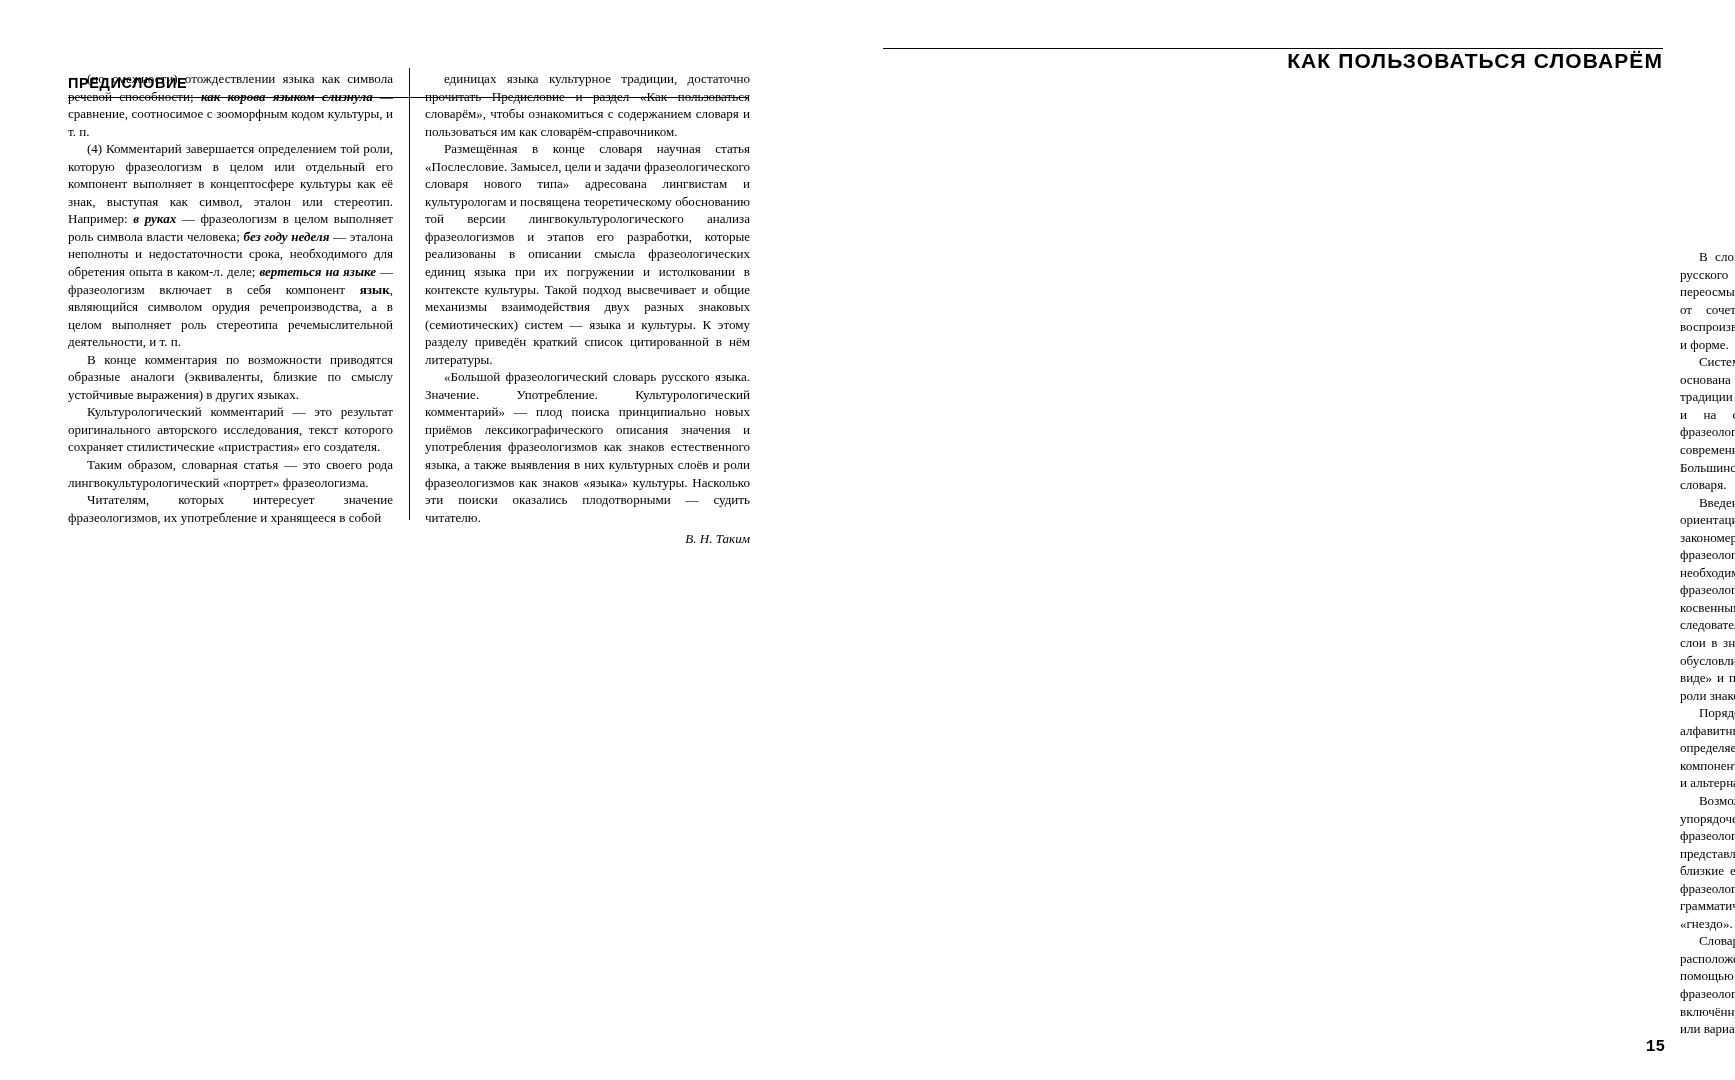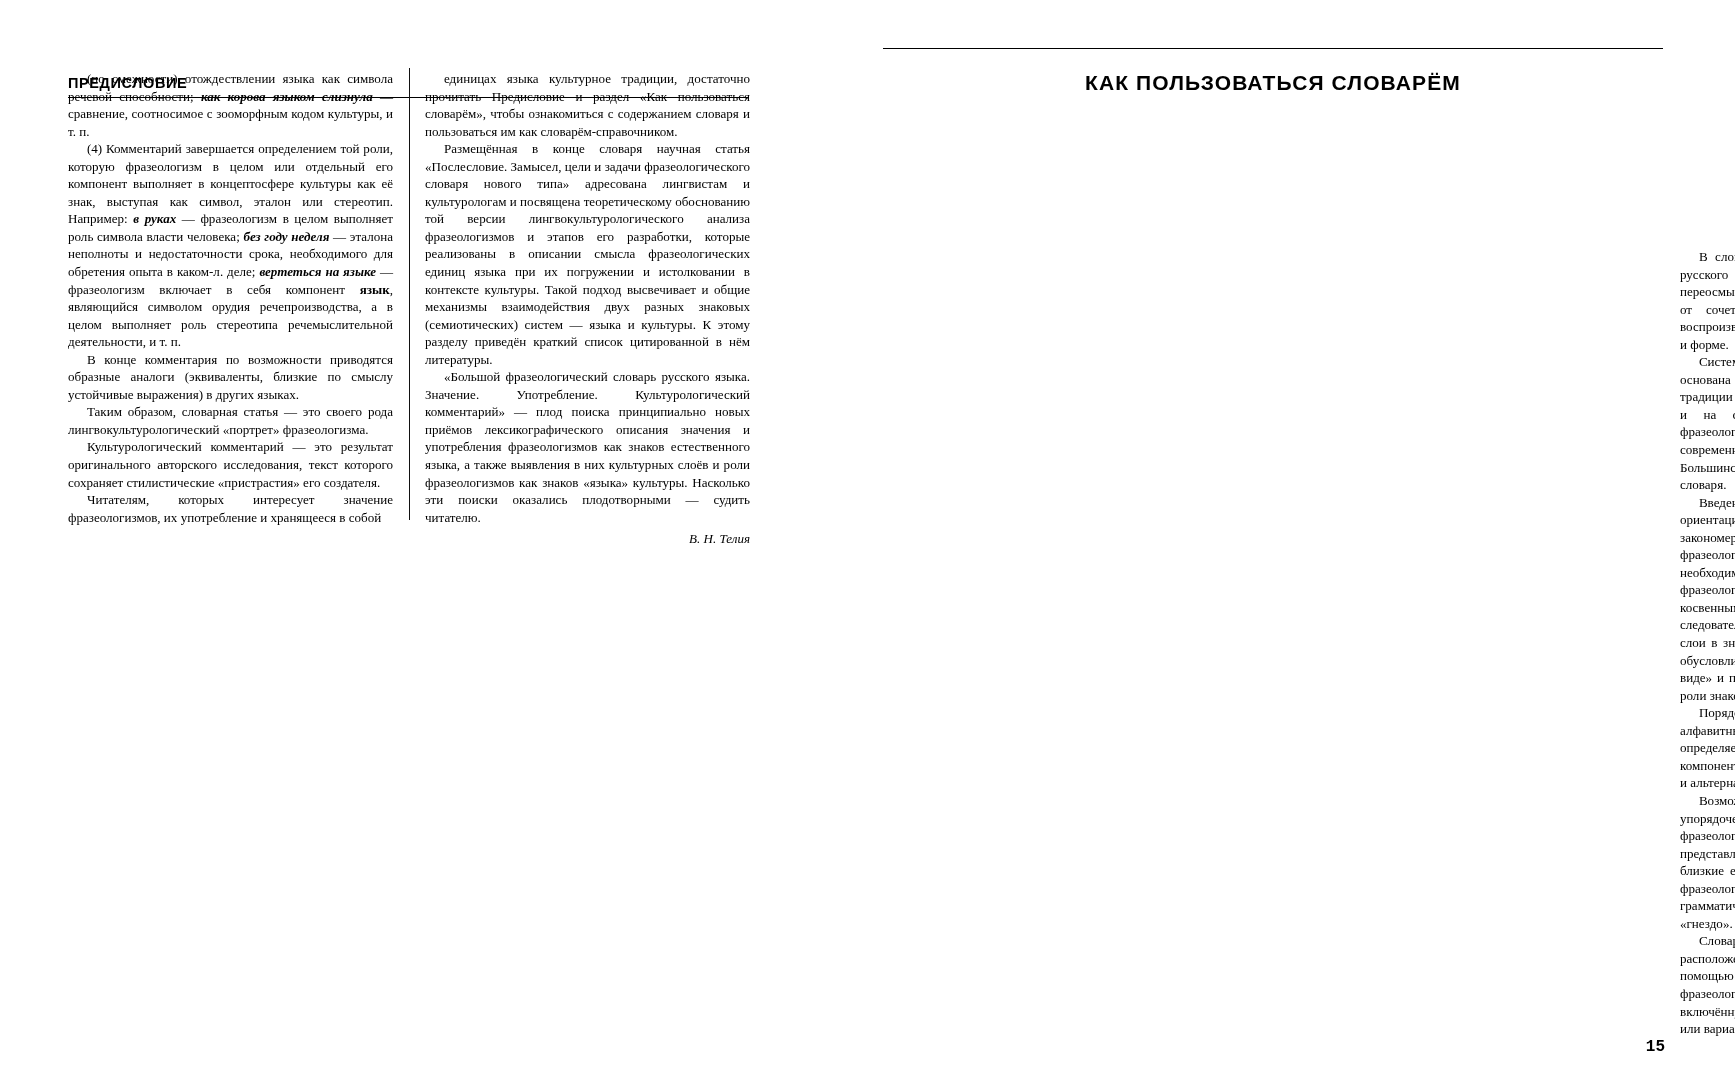--- a/index.html
+++ b/index.html
@@ -56,22 +56,21 @@
     top: 48px;
     left: 48px;
     right: 72px;
   }
   .chap-rule { border-top: 1.6px solid #000; width: 100%; }
   .chap-title {
     font-family: "Liberation Sans", "DejaVu Sans", sans-serif;
     font-weight: bold;
     font-size: 21px;
     letter-spacing: 1.1px;
-    text-align: center;
-    margin-top: 22px;
+    text-align: right;
   }
 
   
   .cols {
     position: absolute;
     display: flex;
     font-size: 13.05px;
     line-height: 1.345;
     text-align: justify;
     text-justify: inter-word;
@@ -138,30 +137,30 @@
     <div class="runhead-wrap">
       <div class="runhead">ПРЕДИСЛОВИЕ</div>
       <div class="rule"></div>
     </div>
 
     <div class="cols cols-left">
       <div class="col first">
         <p>(по смежности) отождествлении языка как символа речевой способности; <span class="bi">как корова языком слизнула</span> — сравнение, соотносимое с зооморфным кодом культуры, и т. п.</p>
         <p>(4) Комментарий завершается определением той роли, которую фразеологизм в целом или отдельный его компонент выполняет в концептосфере культуры как её знак, выступая как символ, эталон или стереотип. Например: <span class="bi">в руках</span> — фразеологизм в целом выполняет роль символа власти человека; <span class="bi">без году неделя</span> — эталона неполноты и недостаточности срока, необходимого для обретения опыта в каком-л. деле; <span class="bi">вертеться на языке</span> — фразеологизм включает в себя компонент <span class="b">язык</span>, являющийся символом орудия речепроизводства, а в целом выполняет роль стереотипа речемыслительной деятельности, и т. п.</p>
         <p>В конце комментария по возможности приводятся образные аналоги (эквиваленты, близкие по смыслу устойчивые выражения) в других языках.</p>
+        <p>Культурологический комментарий — это результат оригинального авторского исследования, текст которого сохраняет стилистические «пристрастия» его создателя.</p>
         <p>Таким образом, словарная статья — это своего рода лингвокультурологический «портрет» фразеологизма.</p>
-        <p>Культурологический комментарий — это результат оригинального авторского исследования, текст которого сохраняет стилистические «пристрастия» его создателя.</p>
         <p>Читателям, которых интересует значение фразеологизмов, их употребление и хранящееся в собой</p>
       </div>
       <div class="divider"></div>
       <div class="col">
         <p>единицах языка культурное традиции, достаточно прочитать Предисловие и раздел «Как пользоваться словарём», чтобы ознакомиться с содержанием словаря и пользоваться им как словарём-справочником.</p>
         <p>Размещённая в конце словаря научная статья «Послесловие. Замысел, цели и задачи фразеологического словаря нового типа» адресована лингвистам и культурологам и посвящена теоретическому обоснованию той версии лингвокультурологического анализа фразеологизмов и этапов его разработки, которые реализованы в описании смысла фразеологических единиц языка при их погружении и истолковании в контексте культуры. Такой подход высвечивает и общие механизмы взаимодействия двух разных знаковых (семиотических) систем — языка и культуры. К этому разделу приведён краткий список цитированной в нём литературы.</p>
         <p>«Большой фразеологический словарь русского языка. Значение. Употребление. Культурологический комментарий» — плод поиска принципиально новых приёмов лексикографического описания значения и употребления фразеологизмов как знаков естественного языка, а также выявления в них культурных слоёв и роли фразеологизмов как знаков «языка» культуры. Насколько эти поиски оказались плодотворными — судить читателю.</p>
-        <p class="sig">В. Н. Телия</p>
+        <p class="sig">В. Н. Таким</p>
       </div>
     </div>
   </div>
 
   <div class="page-gutter"></div>
 
   <div class="page page-right">
 
     <div class="chap-wrap">
       <div class="chap-rule"></div>

